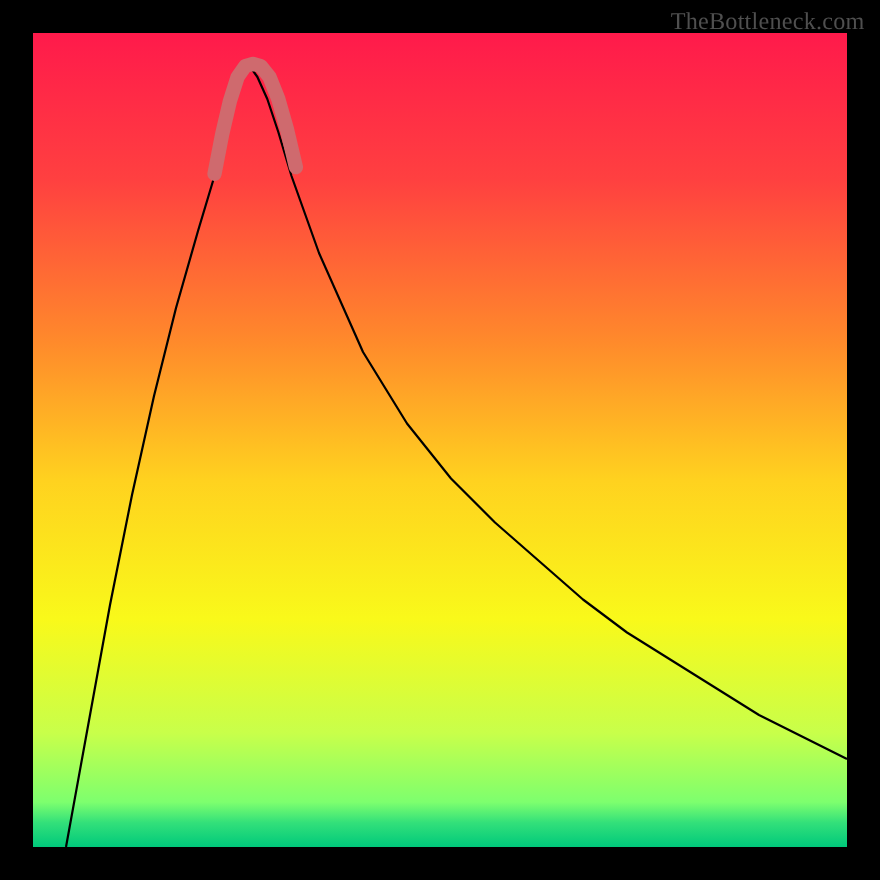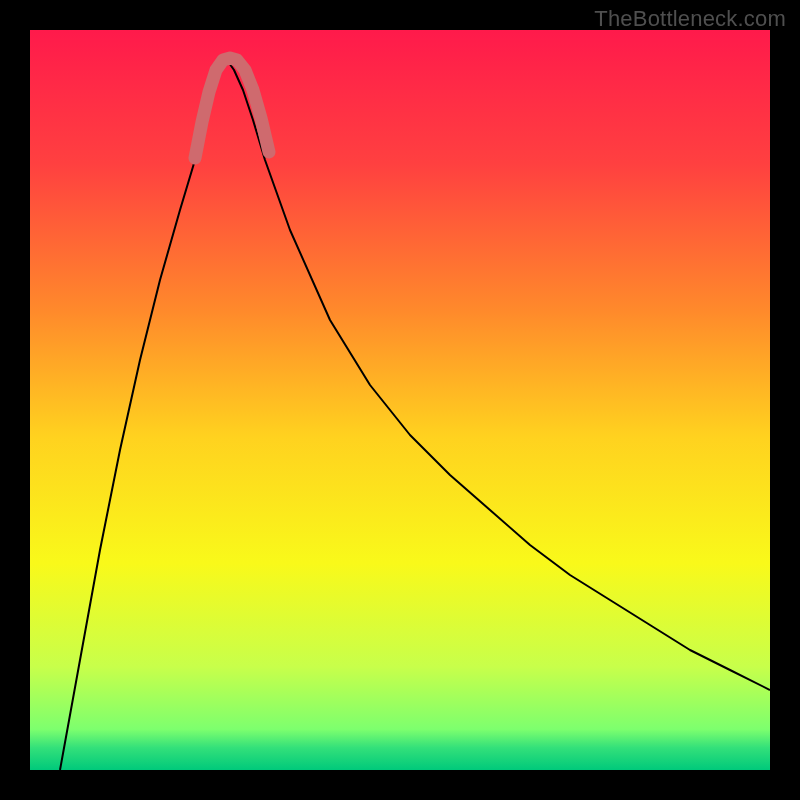--- a/index.html
+++ b/index.html
@@ -23,21 +23,21 @@
     left: 30px;
     top: 30px;
     width: 740px;
     height: 740px;
     overflow: hidden;
   }
   .watermark {
     position: absolute;
     top: 6px;
     right: 14px;
-    font-family: Liberation Sans, sans-serif;
+    font-family: Liberation Serif, serif;
     font-size: 22px;
     color: #4f4f4f;
     letter-spacing: 0.2px;
   }
   svg { display: block; }
 </style>
 </head>
 <body>
 
 <div class="frame">

